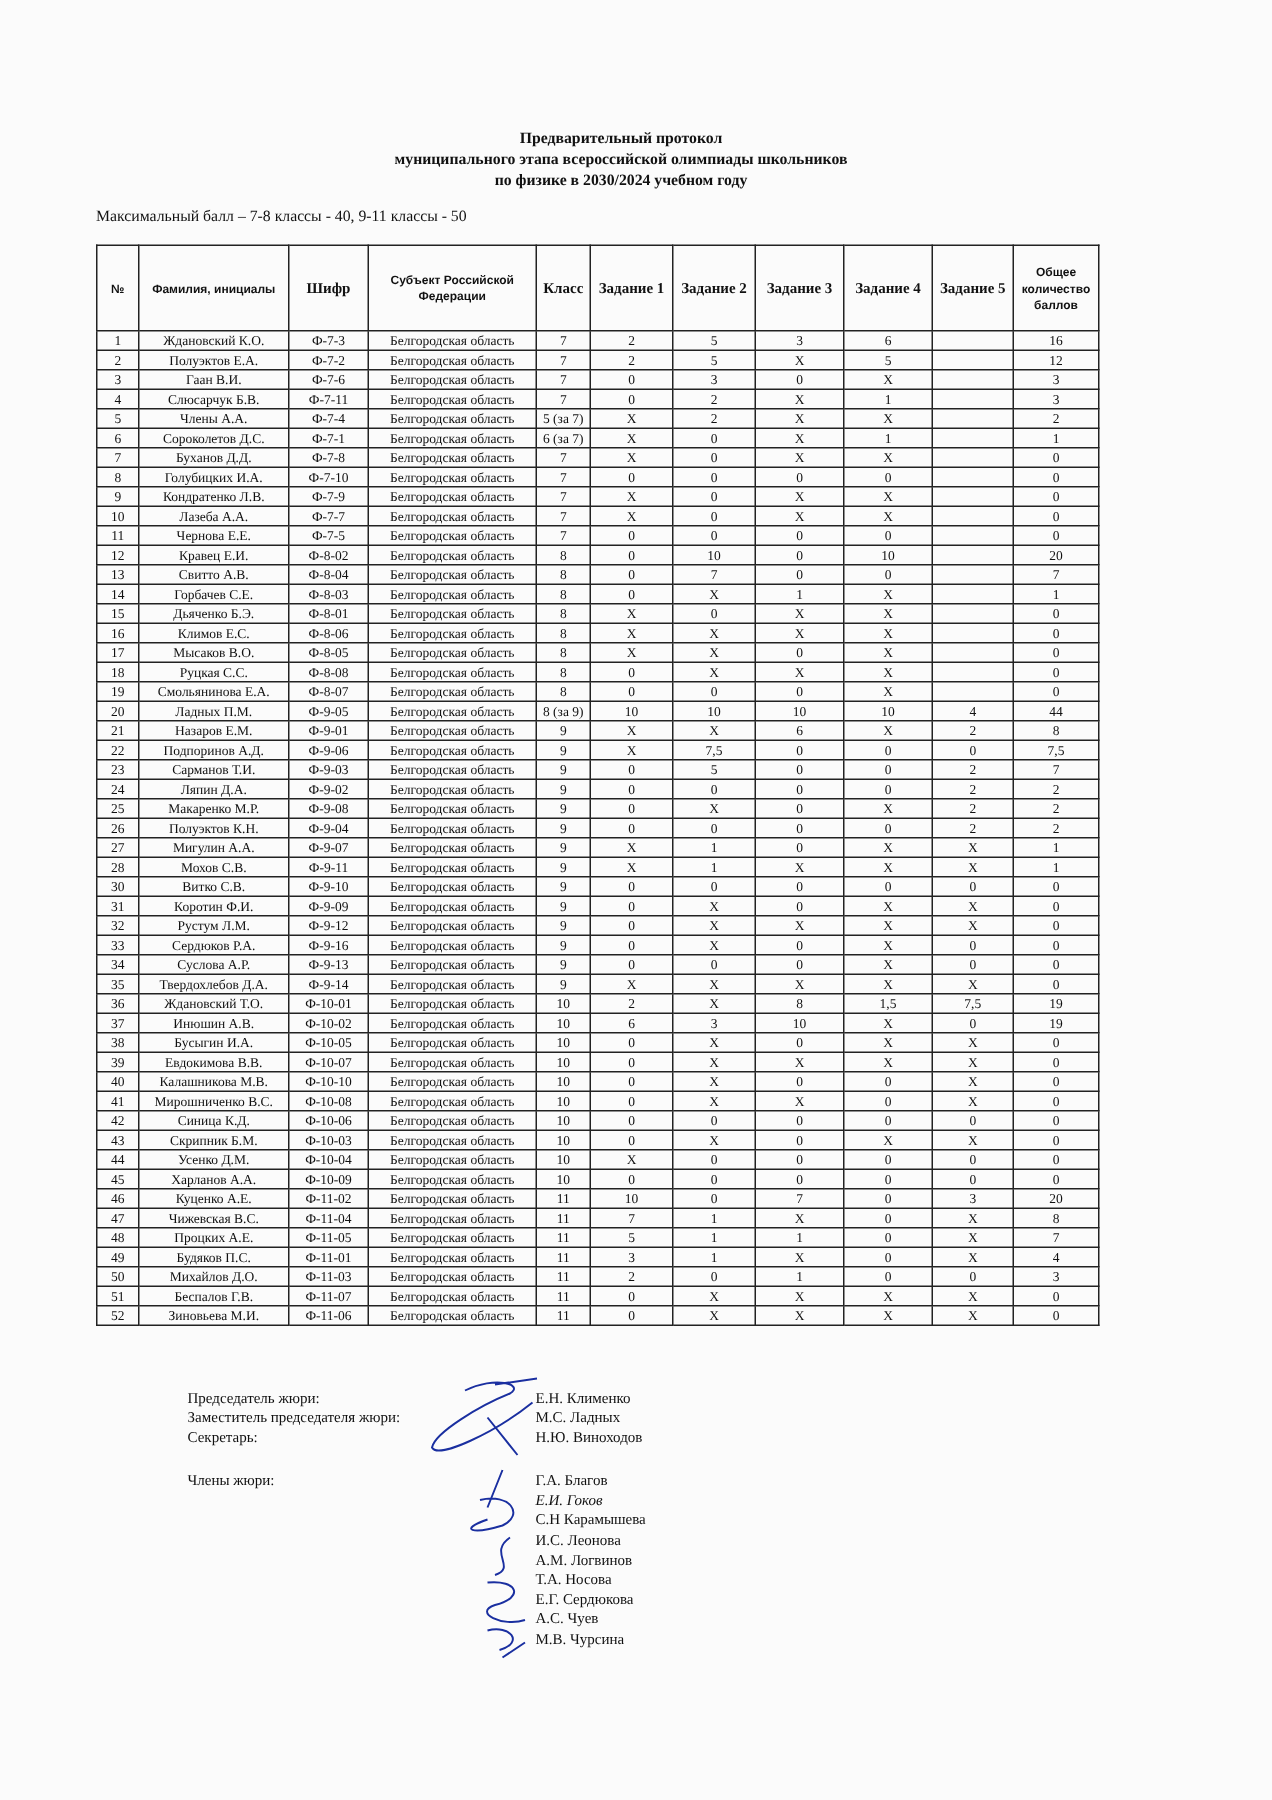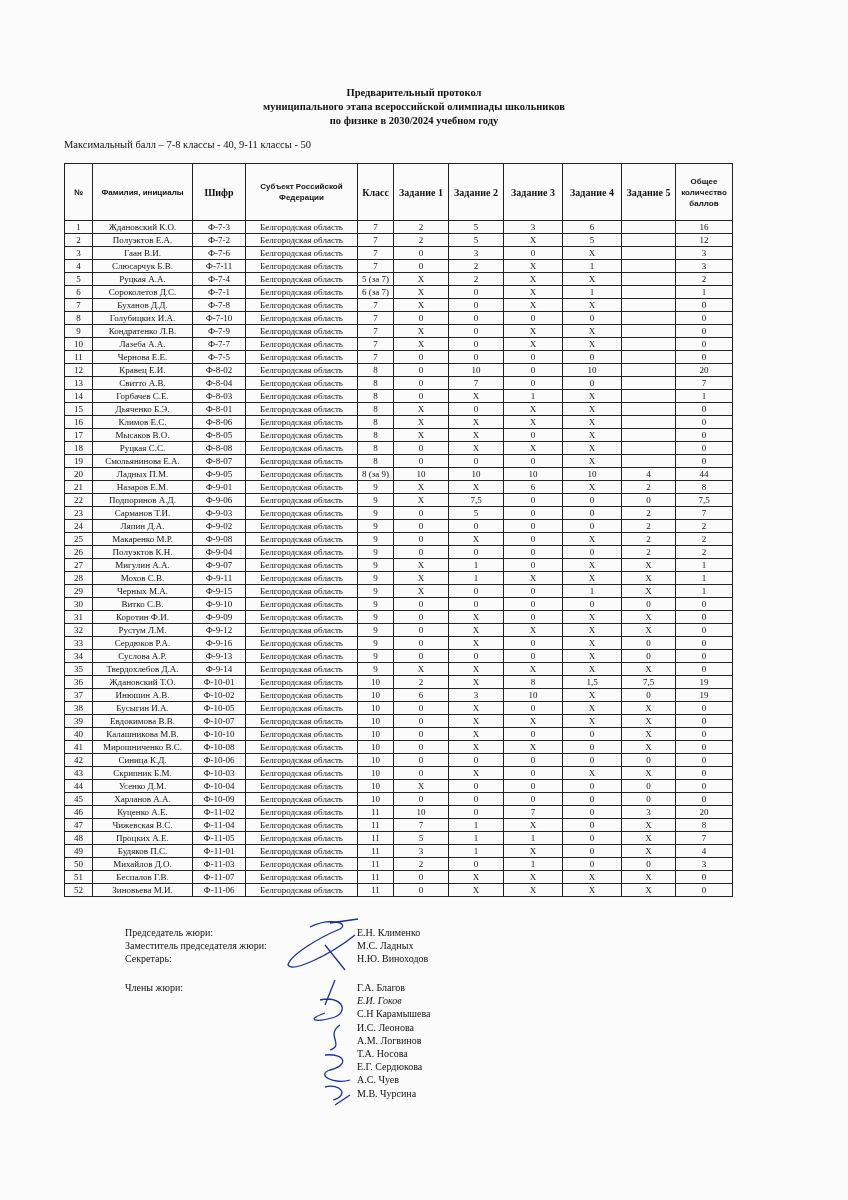--- a/index.html
+++ b/index.html
@@ -106,21 +106,21 @@
           <td>7</td>
           <td>0</td>
           <td>2</td>
           <td>X</td>
           <td>1</td>
           <td></td>
           <td>3</td>
         </tr>
         <tr>
           <td>5</td>
-          <td class="name">Руцкая А.А.</td>
+          <td class="name">Члены А.А.</td>
           <td>Ф-7-4</td>
           <td>Белгородская область</td>
           <td>5 (за 7)</td>
           <td>X</td>
           <td>2</td>
           <td>X</td>
           <td>X</td>
           <td></td>
           <td>2</td>
         </tr>
@@ -413,33 +413,20 @@
         <tr>
           <td>28</td>
           <td class="name">Мохов С.В.</td>
           <td>Ф-9-11</td>
           <td>Белгородская область</td>
           <td>9</td>
           <td>X</td>
           <td>1</td>
           <td>X</td>
           <td>X</td>
-          <td>X</td>
-          <td>1</td>
-        </tr>
-        <tr>
-          <td>29</td>
-          <td class="name">Черных М.А.</td>
-          <td>Ф-9-15</td>
-          <td>Белгородская область</td>
-          <td>9</td>
-          <td>X</td>
-          <td>0</td>
-          <td>0</td>
-          <td>1</td>
           <td>X</td>
           <td>1</td>
         </tr>
         <tr>
           <td>30</td>
           <td class="name">Витко С.В.</td>
           <td>Ф-9-10</td>
           <td>Белгородская область</td>
           <td>9</td>
           <td>0</td>

